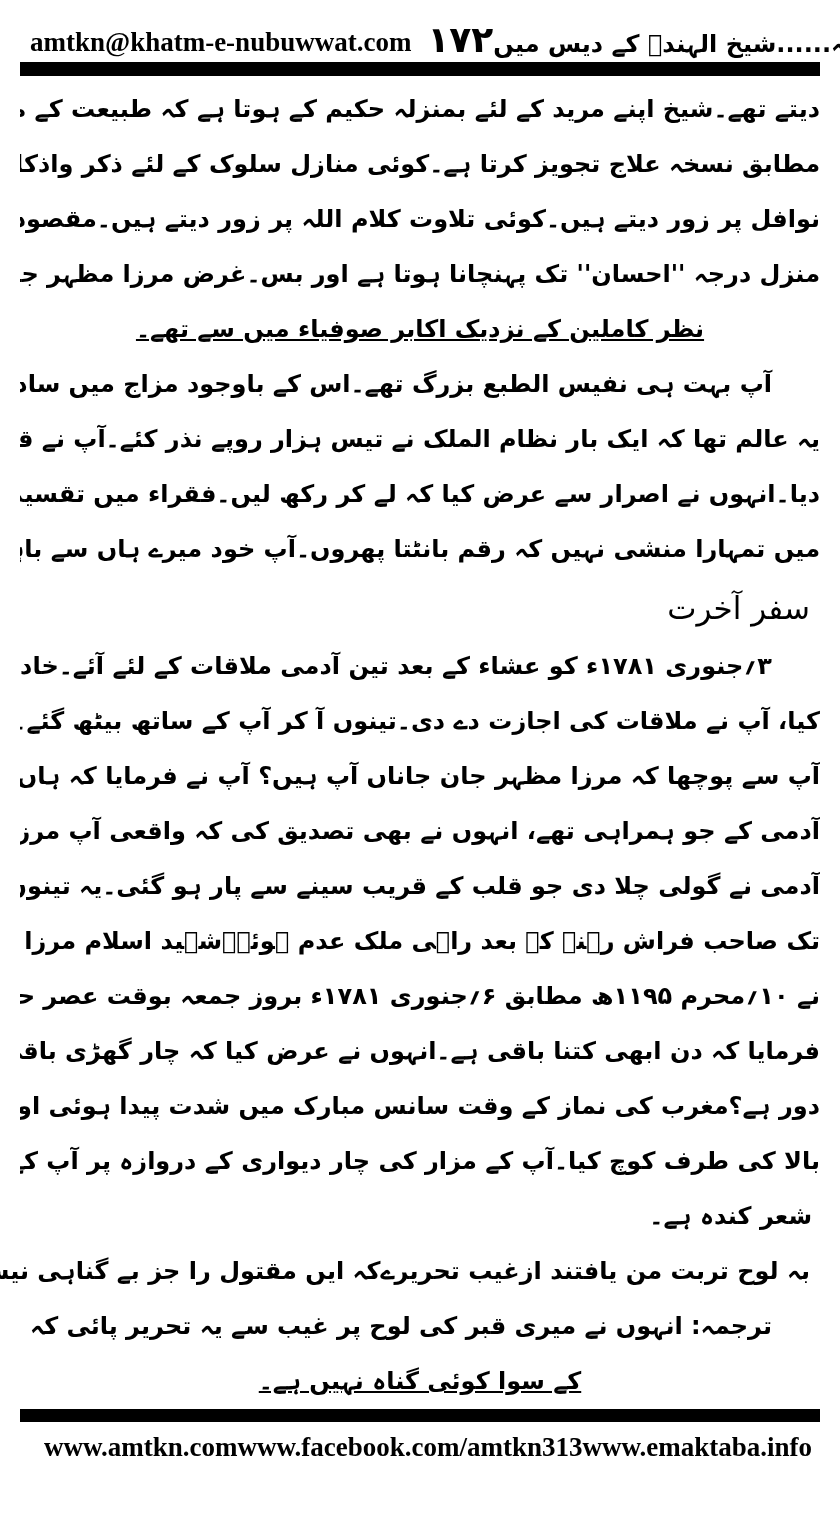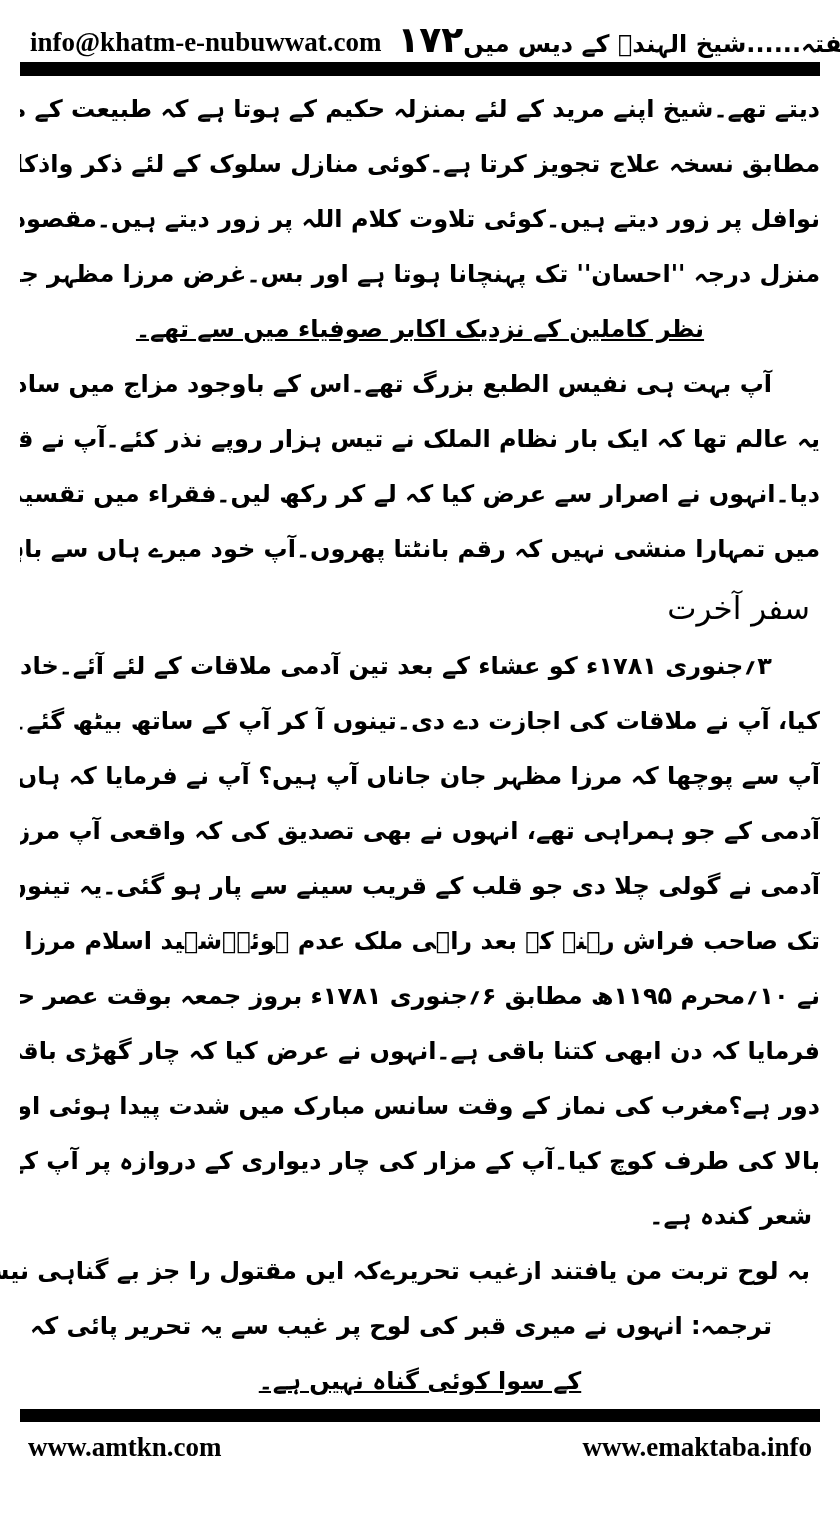--- a/index.html
+++ b/index.html
@@ -84,36 +84,36 @@
     justify-content: space-between;
     direction: rtl;
     height: 55px;
     line-height: 55px;
     padding: 0 10px 0 30px;
     white-space: nowrap;
   }
   
   .footer {
     display: flex;
-    justify-content: space-between;
+    justify-content: flex-end;
     align-items: center;
     padding: 10px 28px 0 28px;
     font-family: "Liberation Serif", serif;
     font-weight: bold;
     font-size: 27px;
     direction: ltr;
   }
 </style>
 </head>
 <body>
 
 <div class="page">
 
   <div class="header">
-    <span class="email">info@khatm-e-nubuwwat.com</span>
+    <span class="email">amtkn@khatm-e-nubuwwat.com</span>
     <span class="pagenum">۱۷۲</span>
     <span class="booktitle">ایک ہفتہ......شیخ الہندؒ کے دیس میں</span>
   </div>
 
   <div class="rule top"></div>
 
   <div class="bodytext">
     <div class="l j">دیتے تھے۔شیخ اپنے مرید کے لئے بمنزلہ حکیم کے ہوتا ہے کہ طبیعت کے میلان یا برداشت کے</div>
     <div class="l j">مطابق نسخہ علاج تجویز کرتا ہے۔کوئی منازل سلوک کے لئے ذکر واذکار پر زور دیتے ہیں۔کوئی</div>
     <div class="l j">نوافل پر زور دیتے ہیں۔کوئی تلاوت کلام اللہ پر زور دیتے ہیں۔مقصود ان تمام سے سلوک کی</div>
@@ -144,16 +144,17 @@
     </div>
 
     <div class="l first">ترجمہ: انہوں نے میری قبر کی لوح پر غیب سے یہ تحریر پائی کہ اس مقتول کا بے گناہی</div>
     <div class="l c">کے سوا کوئی گناہ نہیں ہے۔</div>
   </div>
 
   <div class="rule bottom"></div>
 
   <div class="footer">
     <span>www.amtkn.com</span>
+    <span>www.facebook.com/amtkn313</span>
     <span>www.emaktaba.info</span>
   </div>
 
 </div>
 
 </body></html>

